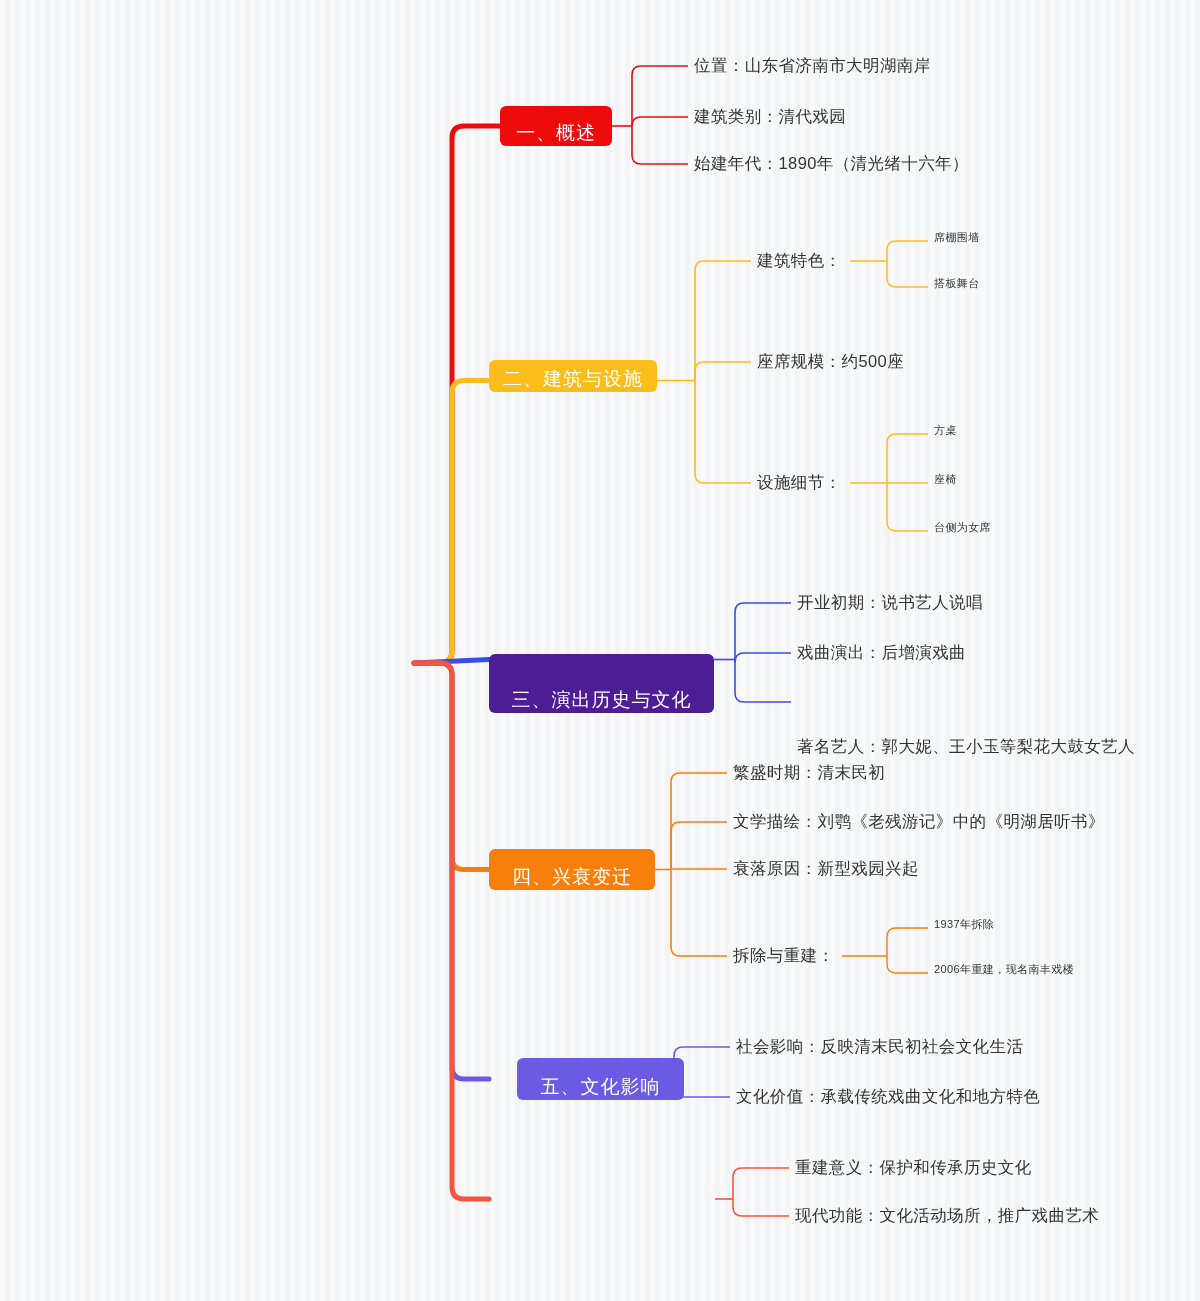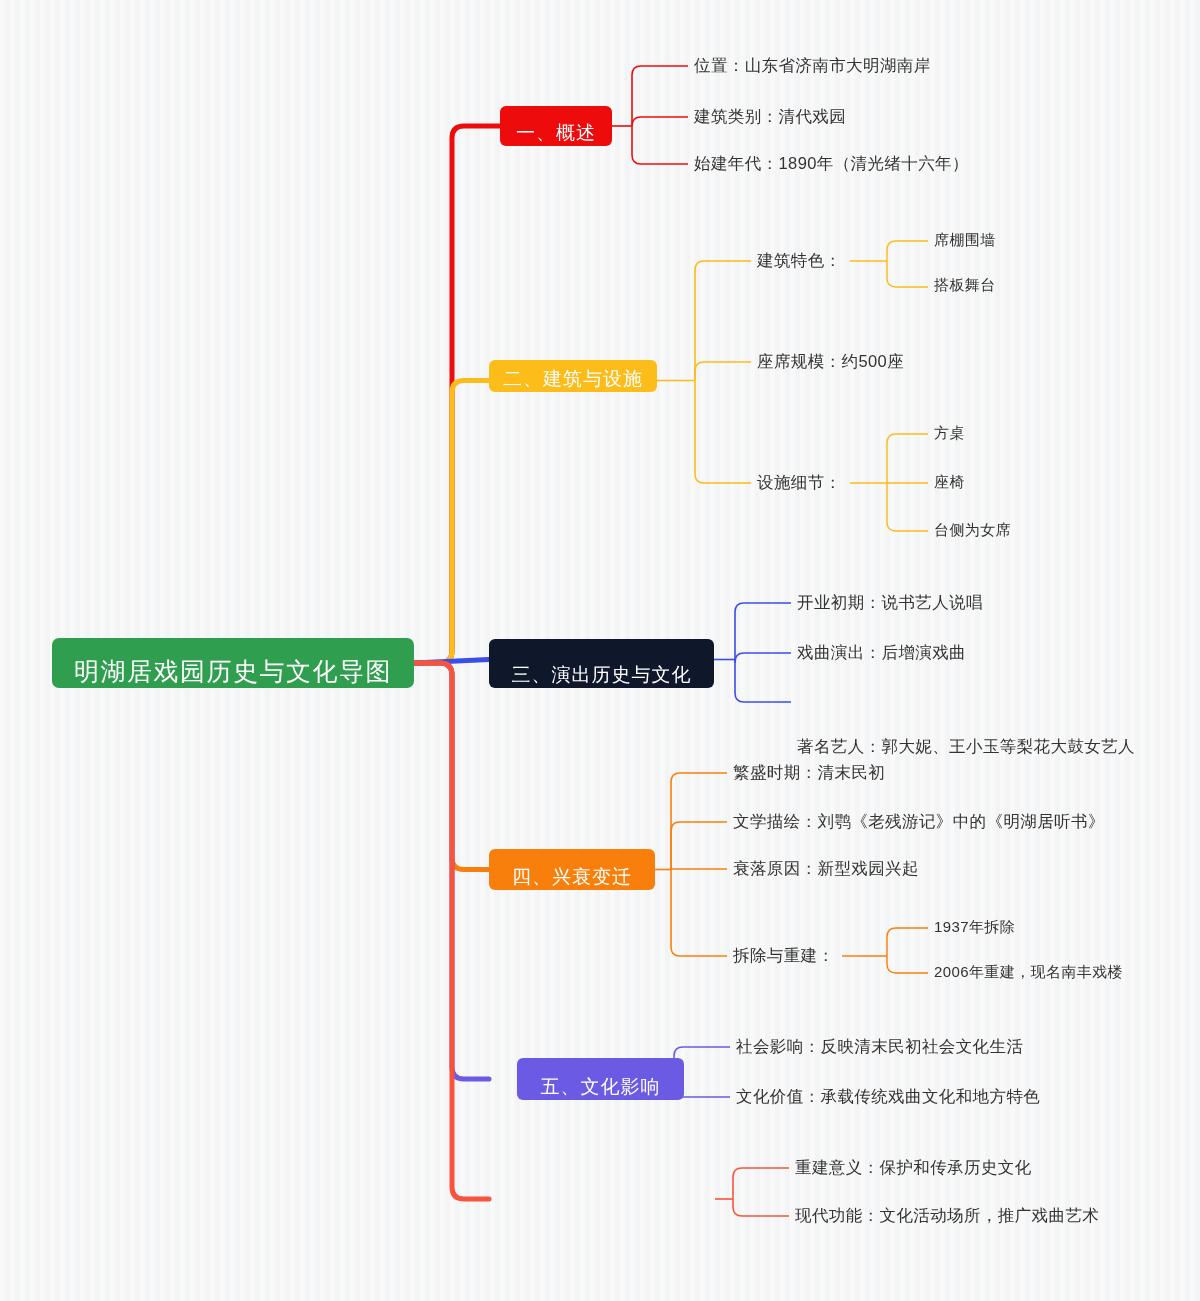--- a/index.html
+++ b/index.html
@@ -56,21 +56,21 @@
   }
   .leaf {
     position: absolute;
     white-space: nowrap;
     color: #333333;
     font-size: 16.5px;
     line-height: 1;
     letter-spacing: 0.4px;
   }
   .leaf-sub {
-    font-size: 15px;
+    font-size: 11px;
   }
 </style>
 </head>
 <body>
 
 <div id="mindmap">
   <svg id="wires" viewBox="0 0 1200 1301" width="1200" height="1301">
       <path d="M 414 663 L 440 663 Q 452 663 452 651 L 452 138 Q 452 126 464 126 L 500 126" fill="none" stroke="#ee0b0b" stroke-width="5" stroke-linecap="round" stroke-linejoin="round"></path>
       <path d="M 414 663 L 440 663 Q 452 663 452 651 L 452 392.5 Q 452 380.5 464 380.5 L 489 380.5" fill="none" stroke="#fcbc19" stroke-width="5" stroke-linecap="round" stroke-linejoin="round"></path>
       <path d="M 414 663 L 489 659.5" fill="none" stroke="#3b4de8" stroke-width="5" stroke-linecap="round" stroke-linejoin="round"></path>
@@ -104,41 +104,38 @@
       <path d="M 842 956 L 887 956" fill="none" stroke="#f97f0c" stroke-width="1.4" stroke-linecap="butt" stroke-linejoin="round"></path>
       <path d="M 887 956 L 887 937 Q 887 928 896 928 L 928 928" fill="none" stroke="#f97f0c" stroke-width="1.4" stroke-linecap="butt" stroke-linejoin="round"></path>
       <path d="M 887 956 L 887 964 Q 887 973 896 973 L 928 973" fill="none" stroke="#f97f0c" stroke-width="1.4" stroke-linecap="butt" stroke-linejoin="round"></path>
       <path d="M 656 1079 L 674 1079" fill="none" stroke="#6b5ae4" stroke-width="1.6" stroke-linecap="butt" stroke-linejoin="round"></path>
       <path d="M 674 1079 L 674 1056 Q 674 1047 683 1047 L 730 1047" fill="none" stroke="#6b5ae4" stroke-width="1.6" stroke-linecap="butt" stroke-linejoin="round"></path>
       <path d="M 674 1079 L 674 1088 Q 674 1097 683 1097 L 730 1097" fill="none" stroke="#6b5ae4" stroke-width="1.6" stroke-linecap="butt" stroke-linejoin="round"></path>
       <path d="M 715 1199 L 733 1199" fill="none" stroke="#f8543d" stroke-width="1.6" stroke-linecap="butt" stroke-linejoin="round"></path>
       <path d="M 733 1199 L 733 1177 Q 733 1168 742 1168 L 789 1168" fill="none" stroke="#f8543d" stroke-width="1.6" stroke-linecap="butt" stroke-linejoin="round"></path>
       <path d="M 733 1199 L 733 1207 Q 733 1216 742 1216 L 789 1216" fill="none" stroke="#f8543d" stroke-width="1.6" stroke-linecap="butt" stroke-linejoin="round"></path>
     </svg>
-<div class="node node-root" style="left: 52px; top: 638px; width: 362px; height: 50px; background: rgb(47, 158, 79);">
-      <span>明湖居戏园历史与文化导图</span>
-    </div>
     <div class="node node-branch" style="left: 500px; top: 106px; width: 112px; height: 40px; background: rgb(238, 11, 11);">
       <span>一、概述</span>
     </div>
     <div class="leaf leaf-lvl2" style="left: 694px; top: 57px;"><span>位置：山东省济南市大明湖南岸</span></div>
     <div class="leaf leaf-lvl2" style="left: 694px; top: 108px;"><span>建筑类别：清代戏园</span></div>
     <div class="leaf leaf-lvl2" style="left: 694px; top: 155px;"><span>始建年代：1890年（清光绪十六年）</span></div>
     <div class="node node-branch" style="left: 489px; top: 360px; width: 168px; height: 32px; background: rgb(252, 188, 25);">
       <span>二、建筑与设施</span>
     </div>
     <div class="leaf leaf-lvl2" style="left: 757px; top: 252px;"><span>建筑特色：</span></div>
     <div class="leaf leaf-sub" style="left: 934px; top: 232px;"><span>席棚围墙</span></div>
     <div class="leaf leaf-sub" style="left: 934px; top: 278px; font-family: Liberation Serif, serif;"><span>搭板舞台</span></div>
     <div class="leaf leaf-lvl2" style="left: 757px; top: 353px;"><span>座席规模：约500座</span></div>
     <div class="leaf leaf-lvl2" style="left: 757px; top: 474px;"><span>设施细节：</span></div>
     <div class="leaf leaf-sub" style="left: 934px; top: 425px;"><span>方桌</span></div>
     <div class="leaf leaf-sub" style="left: 934px; top: 474px;"><span>座椅</span></div>
     <div class="leaf leaf-sub" style="left: 934px; top: 522px;"><span>台侧为女席</span></div>
-    <div class="node node-branch" style="left: 489px; top: 639px; width: 225px; height: 49px; background: #0f172a;">
+    <div class="node node-branch" style="left: 489px; top: 654px; width: 225px; height: 59px; background: #4c1d95;">
       <span>三、演出历史与文化</span>
     </div>
     <div class="leaf leaf-lvl2" style="left: 797px; top: 594px;"><span>开业初期：说书艺人说唱</span></div>
     <div class="leaf leaf-lvl2" style="left: 797px; top: 644px;"><span>戏曲演出：后增演戏曲</span></div>
     <div class="leaf leaf-lvl2" style="left: 797px; top: 704px; margin-top: 34px;"><span>著名艺人：郭大妮、王小玉等梨花大鼓女艺人</span></div>
     <div class="node node-branch" style="left: 489px; top: 849px; width: 166px; height: 41px; background: rgb(249, 127, 12);">
       <span>四、兴衰变迁</span>
     </div>
     <div class="leaf leaf-lvl2" style="left: 733px; top: 764px;"><span>繁盛时期：清末民初</span></div>
     <div class="leaf leaf-lvl2" style="left: 733px; top: 813px;"><span>文学描绘：刘鹗《老残游记》中的《明湖居听书》</span></div>

